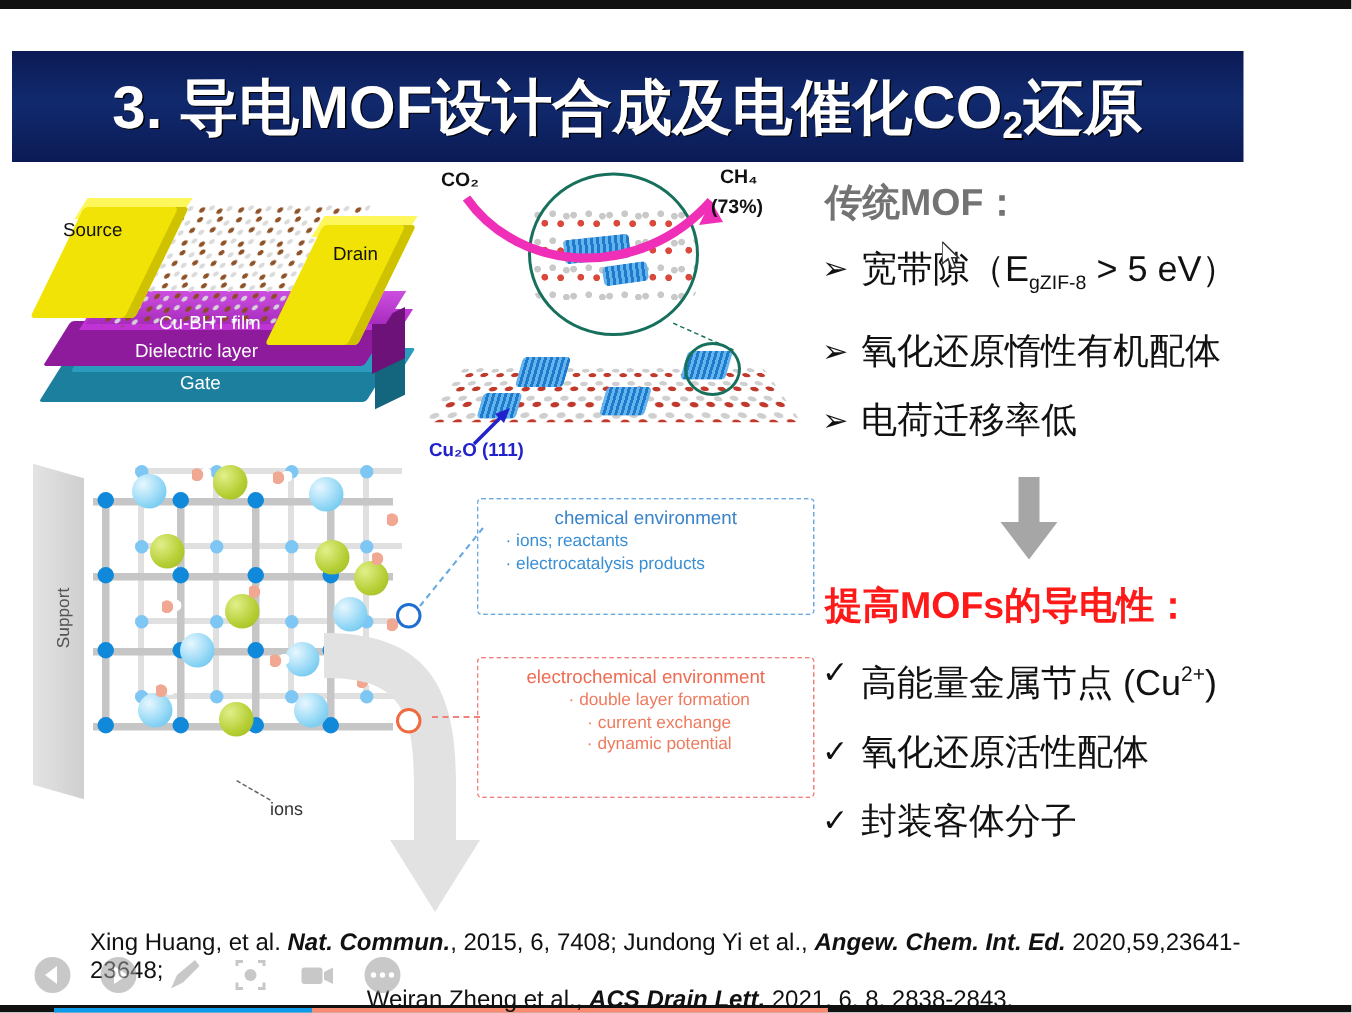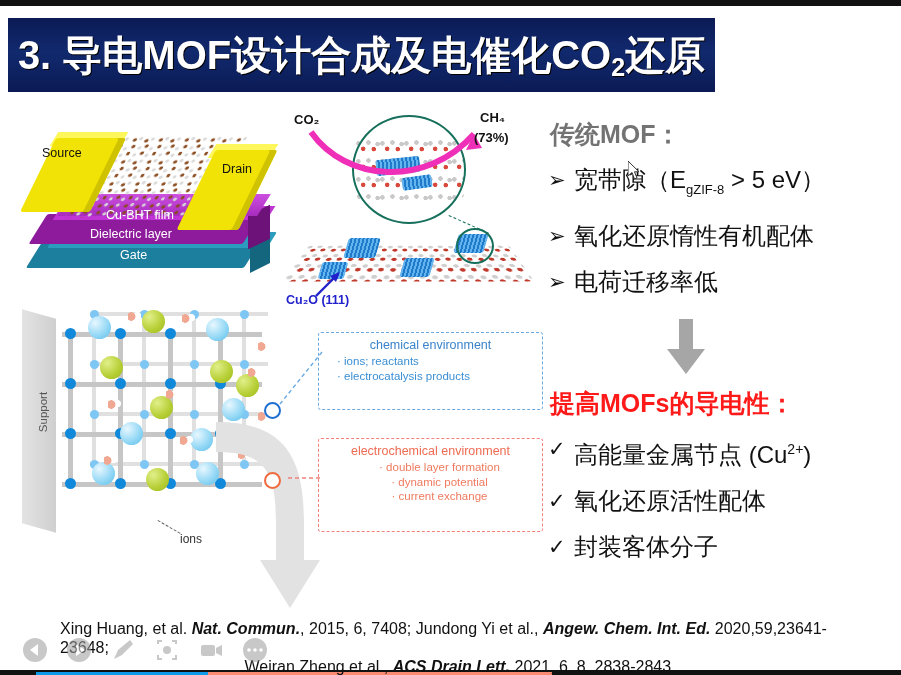--- a/index.html
+++ b/index.html
@@ -4,21 +4,21 @@
 <style>
   html,body{margin:0;padding:0;background:#ffffff;}
   body{width:901px;height:675px;position:relative;overflow:hidden;
        font-family:"Liberation Sans","DejaVu Sans",sans-serif;}
 
   
   #slide{position:absolute;left:0;top:0;width:901px;height:675px;background:#fff;
          border-top:6px solid #111;border-bottom:5px solid #111;box-sizing:border-box;}
 
   
-  #titlebar{position:absolute;left:8px;top:12px;width:707px;height:74px;
+  #titlebar{position:absolute;left:8px;top:28px;width:821px;height:74px;
             background:linear-gradient(180deg,#0b1a55 0%,#112a6e 45%,#0b1a55 100%);
             display:flex;align-items:center;justify-content:center;}
   #title{color:#fff;font-size:40px;font-weight:bold;letter-spacing:0px;
          white-space:nowrap;text-shadow:1px 1px 0 #000;}
   #title sub{font-size:25px;vertical-align:baseline;position:relative;top:7px;}
 
   
   #left{position:absolute;left:18px;top:104px;width:516px;height:500px;}
 
   
@@ -320,22 +320,22 @@
     </div>
     <svg class="bullethook" style="left:252px;top:236px;" width="56" height="64">
       <line x1="52" y1="6" x2="10" y2="58" stroke="#6aa9e0" stroke-width="1.4" stroke-dasharray="4 3"></line>
     </svg>
     <div class="ring" style="left:246px;top:292px;"></div>
 
     <div class="callout" id="box2">
       <div class="boxTitle r">electrochemical environment</div>
       <ul class="boxList r">
         <li>double layer formation</li>
+        <li>current exchange</li>
         <li>dynamic potential</li>
-        <li>current exchange</li>
       </ul>
     </div>
     <svg class="bullethook" style="left:262px;top:356px;" width="44" height="24">
       <line x1="40" y1="12" x2="6" y2="12" stroke="#f0807a" stroke-width="1.4" stroke-dasharray="4 3"></line>
     </svg>
     <div class="ring r" style="left:246px;top:362px;"></div>
 
     <div id="catbar">
       <div id="catA">MOF as catalyst</div>
       <div id="catB">MOF as precatalyst</div>

